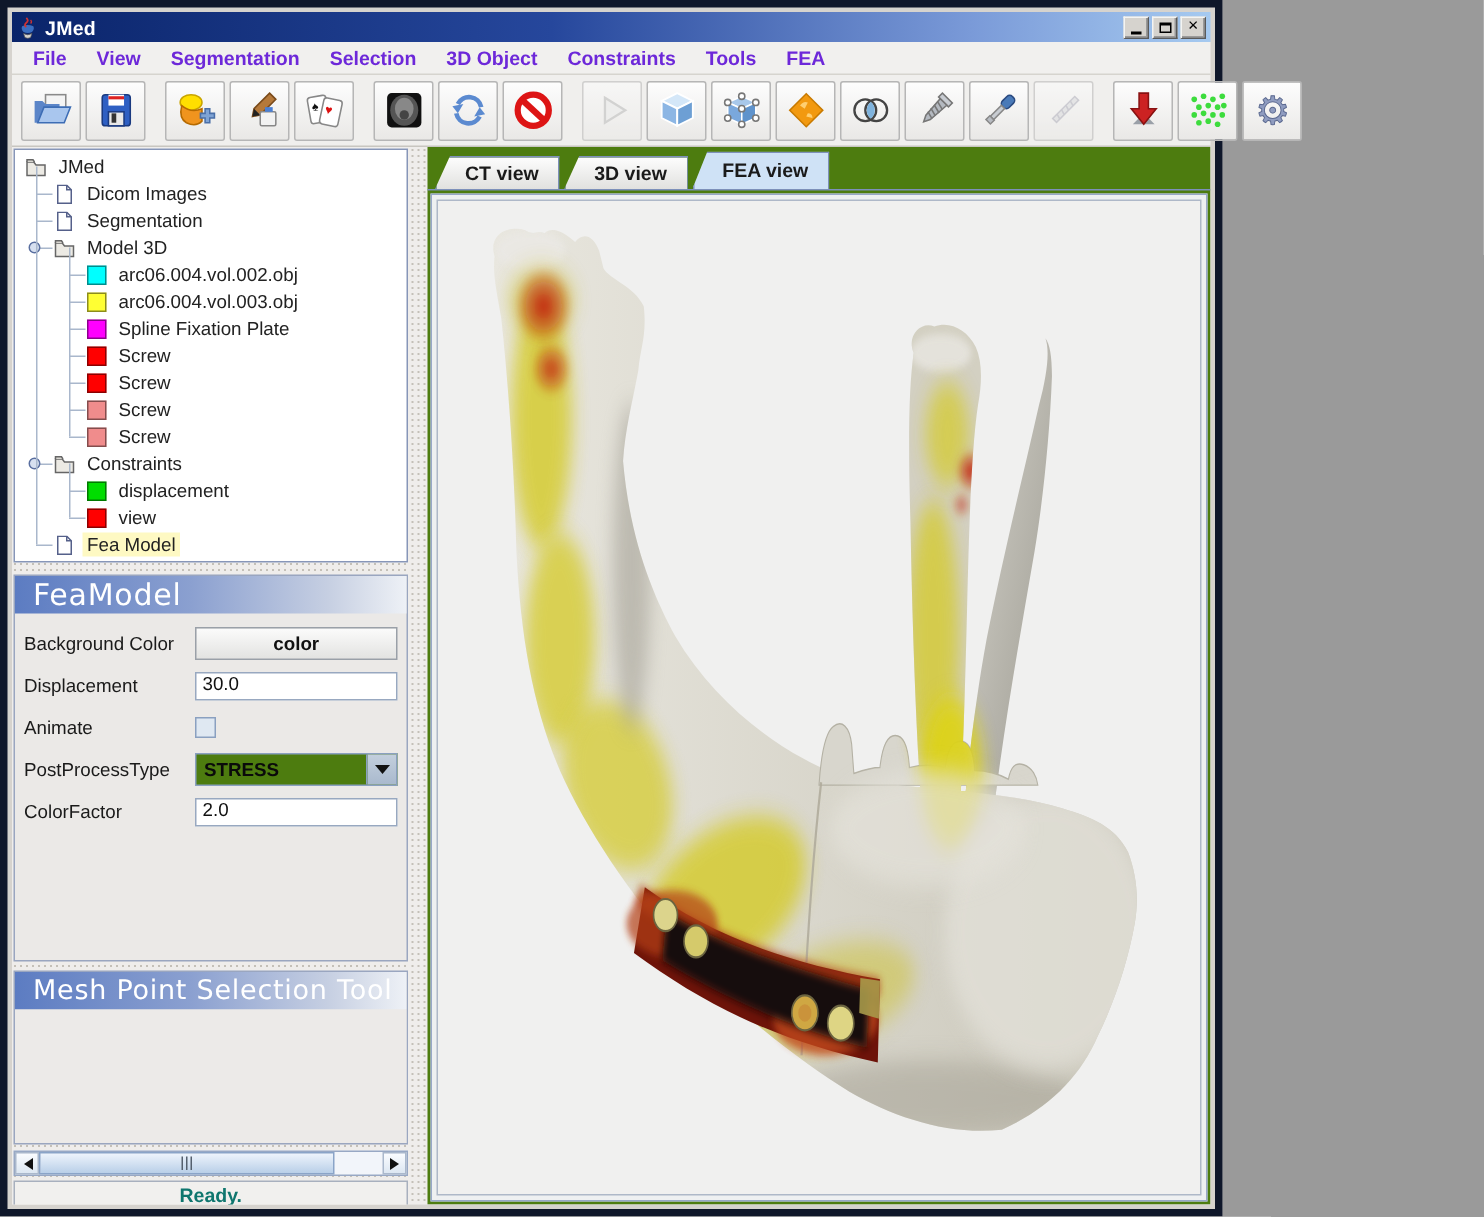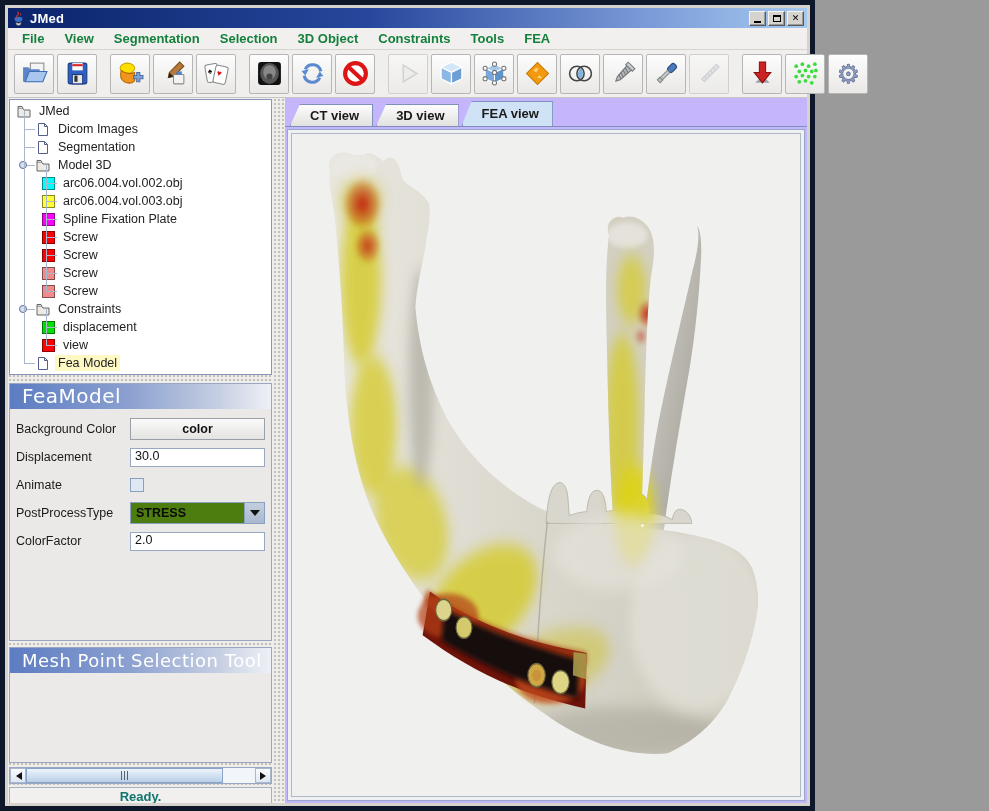--- a/index.html
+++ b/index.html
@@ -12,45 +12,45 @@
   .title-text { color:#fff; font-weight:bold; font-size:13px; letter-spacing:.2px; }
   .win-buttons { margin-left:auto; display:flex; gap:2px; }
   .wbtn { width:17px; height:15px; background:#d6d3ce; border:1px solid; border-color:#f4f4f2 #5a5a5a #5a5a5a #f4f4f2;
           box-shadow:inset -1px -1px 0 #9a9a9a; display:flex; align-items:center; justify-content:center;
           font:bold 9px "DejaVu Sans", sans-serif; color:#000; line-height:1; }
   .glyph-min { width:7px; height:2px; background:#000; margin-top:7px; }
   .glyph-max { width:8px; height:7px; border:1px solid #000; border-top:2px solid #000; }
   
   .menubar { height:22px; flex:0 0 22px; background:#f1f0ee; display:flex; align-items:center; padding:0 4px;
              border-bottom:1px solid #d6d4ce; }
-  .menu-item { padding:3px 10px; font-weight:bold; font-size:13px; color:#15803d; cursor:default; }
+  .menu-item { padding:3px 10px; font-weight:bold; font-size:13px; color:#6d28d9; cursor:default; }
   
   .toolbar { height:48px; flex:0 0 48px; background:#f0efed; display:flex; align-items:center; padding:2px 2px;
              border-bottom:1px solid #c8c6c0; }
   .dots { background-image:radial-gradient(#bcb8b0 1px, transparent 1px); background-size:4px 4px; }
   .tb-handle { width:9px; height:40px; margin-right:4px; }
   .tb-group { display:flex; gap:3px; margin-right:13px; }
   .tb-btn { width:40px; height:40px; border:1px solid #b6b6b6; border-radius:2px;
             background:linear-gradient(#fdfdfd,#e9e8e6); display:flex; align-items:center; justify-content:center; }
   .tb-btn.disabled { opacity:.55; }
   .tb-btn svg { width:27px; height:27px; }
   
   .content { flex:1; display:flex; overflow:hidden; background:#eceae8; }
   .left-col { width:265px; flex:0 0 265px; display:flex; flex-direction:column; padding:1px 1px 0 1px;
               background-color:#efedeb; background-image:radial-gradient(#c4c0b8 1px, transparent 1px); background-size:4px 4px; }
   .gutter { width:12px; flex:0 0 12px; background-color:#efedeb;
             background-image:radial-gradient(#c4c0b8 1px, transparent 1px); background-size:4px 4px; }
-  .main-col { flex:1; display:flex; flex-direction:column; background:#c4b5fd; }
+  .main-col { flex:1; display:flex; flex-direction:column; background:#4d7c0f; }
   
   .tree { height:276px; flex:0 0 276px; background:#fff; border:1px solid #8796b8; position:relative;
           padding-top:2px; overflow:hidden; font-size:12.5px; color:#222; }
   .tree-row { height:18px; display:flex; align-items:center; position:relative; }
   .tree-row.lvl0 { padding-left:7px; }
   .tree-row.lvl1 { padding-left:26px; }
-  .tree-row.lvl2 { padding-left:32px; }
+  .tree-row.lvl2 { padding-left:48px; }
   .tree-row.lvl1::before { content:""; position:absolute; left:14px; top:9px; width:11px; height:1px; background:#a9b7cc; }
   .tree-row.lvl2::before { content:""; position:absolute; left:36px; top:9px; width:11px; height:1px; background:#a9b7cc; }
   .tree-vline { position:absolute; width:1px; background:#a9b7cc; }
   .tree-icon { width:14px; height:13px; margin-right:5px; flex:0 0 14px; }
   .swatch { width:13px; height:13px; border:1px solid rgba(0,0,0,.45); margin-right:5px; flex:0 0 13px; }
   .tree-label { white-space:nowrap; padding:1px 3px; }
   .tree-label.selected { background:#fef9c3; }
   .knob { position:absolute; left:9px; top:5px; width:8px; height:8px; border:1px solid #5a6fa0;
           border-radius:50%; background:#d7e0f0; }
   

